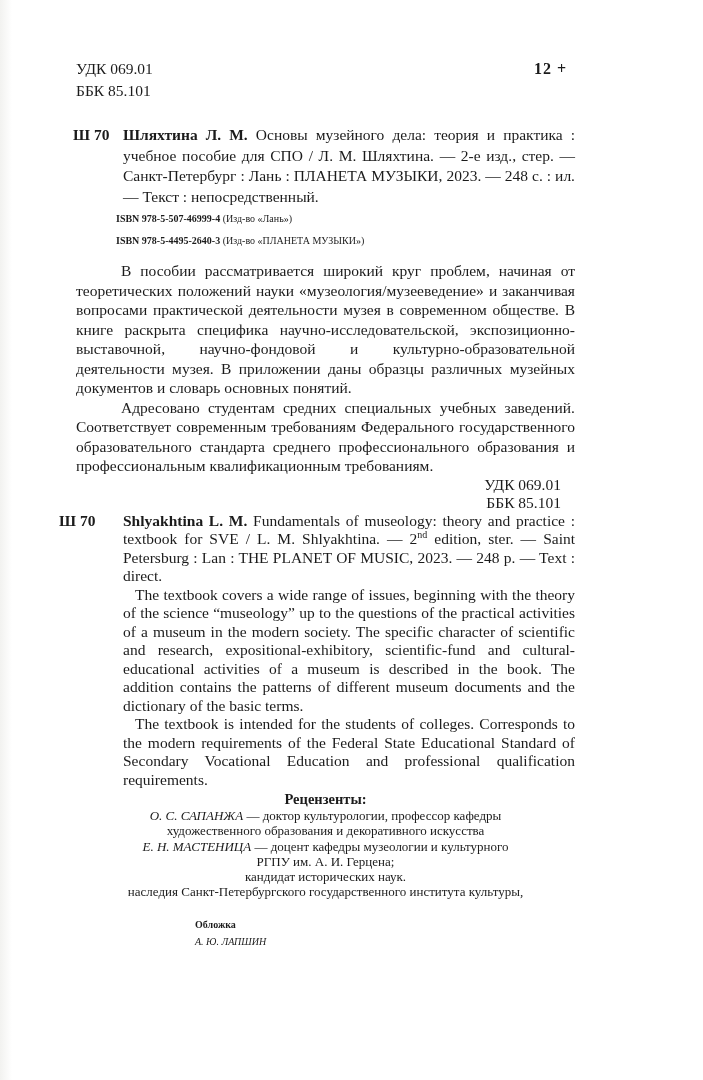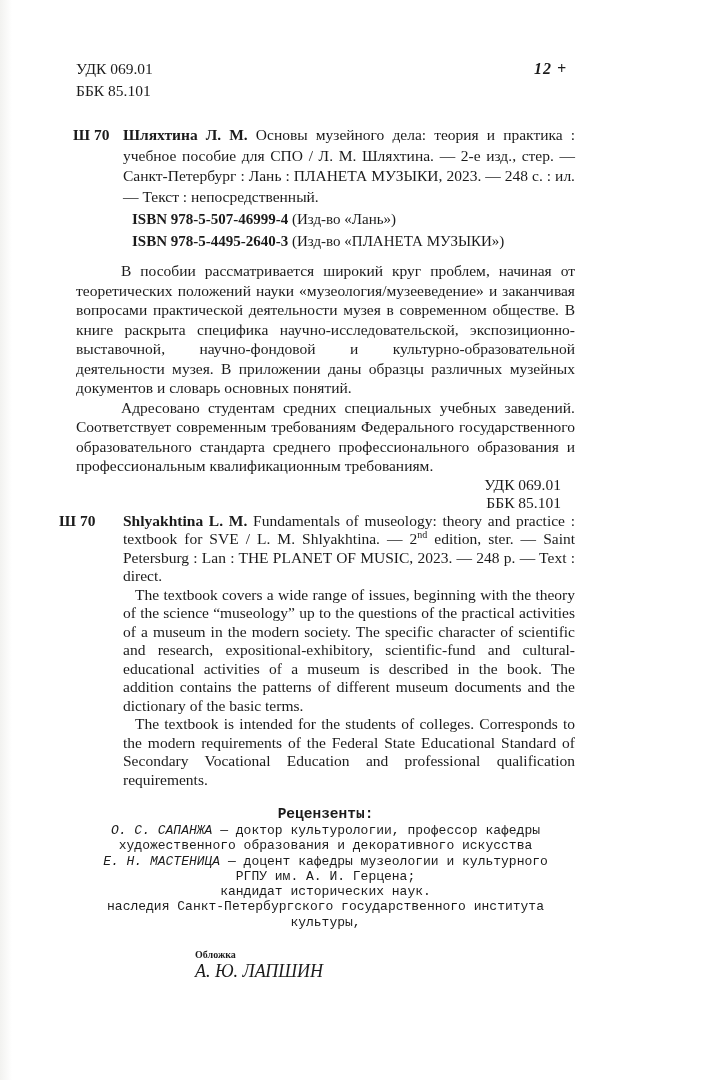--- a/index.html
+++ b/index.html
@@ -15,63 +15,63 @@
     width: 638px; height: 1080px;
     box-sizing: border-box;
     padding: 58px 63px 0 76px;
     overflow: hidden;
     background: linear-gradient(90deg, #f2f2f0 0px, #ffffff 12px);
   }
 
   
   .header-row { display: flex; justify-content: space-between; align-items: flex-start; }
   .udc-block div { font-size: 15.5px; line-height: 22px; }
-  .age { font-weight: bold; font-size: 16px; line-height: 22px; letter-spacing: 1px; padding-right: 8px; font-style: italic; }
+  .age { font-weight: bold; font-size: 16px; line-height: 22px; letter-spacing: 1px; padding-right: 8px; }
 
   
   .bib { position: relative; padding-left: 47px; margin: 0; }
   .bib .code {
     position: absolute; left: -3px; top: 0;
     font-weight: bold; font-size: 15.5px; white-space: nowrap;
   }
   .bib.en .code { left: -17px; }
   .bib p { margin: 0; text-align: justify; }
   .bib.ru { margin-top: 23px; font-size: 15.5px; line-height: 20.5px; }
   .bib.en { font-size: 15.5px; line-height: 18.5px; }
   .bibtext b { font-weight: bold; }
   sup.sup { font-size: 10px; line-height: 0; vertical-align: super; }
 
   
   .isbn-block { margin-top: 1px; padding-left: 40px; }
-  .isbn-line { font-size: 15px; line-height: 22px; margin-left: 16px; }
+  .isbn-line { font-size: 10px; line-height: 22px; }
   .isbn-line b { font-weight: bold; }
 
   
   .annotation-ru { margin-top: 9px; }
   .annotation-ru p {
     margin: 0; font-size: 15.5px; line-height: 19.5px;
     text-align: justify; text-indent: 45px;
   }
 
   
   .udc-right { text-align: right; font-size: 15.5px; line-height: 18px; padding-right: 14px; }
 
   
   .en-para { margin: 0; font-size: 15.5px; line-height: 18.5px; text-align: justify; text-indent: 12px; }
 
   
-  .reviewers { margin-top: 17px; text-align: center; font-family: Liberation Mono, monospace; }
+  .reviewers { margin-top: 2px; text-align: center; }
   .rev-heading { font-weight: bold; font-size: 14.5px; line-height: 17px; }
   .rev-line { font-size: 13px; line-height: 15.3px; }
   .rev-line i { font-style: italic; }
 
   
   .cover-credit { margin-top: 16px; margin-left: 119px; }
   .cover-label { font-weight: bold; font-size: 10px; line-height: 17px; }
-  .cover-name { font-style: italic; font-size: 18px; line-height: 17px; }
+  .cover-name { font-style: italic; font-size: 10px; line-height: 17px; }
 
   
   .copyright { margin-top: 50px; margin-left: 246px; }
   .copyright div { font-size: 13px; line-height: 15.4px; }
 </style>
 </head>
 <body>
 
 <div class="page">
 

